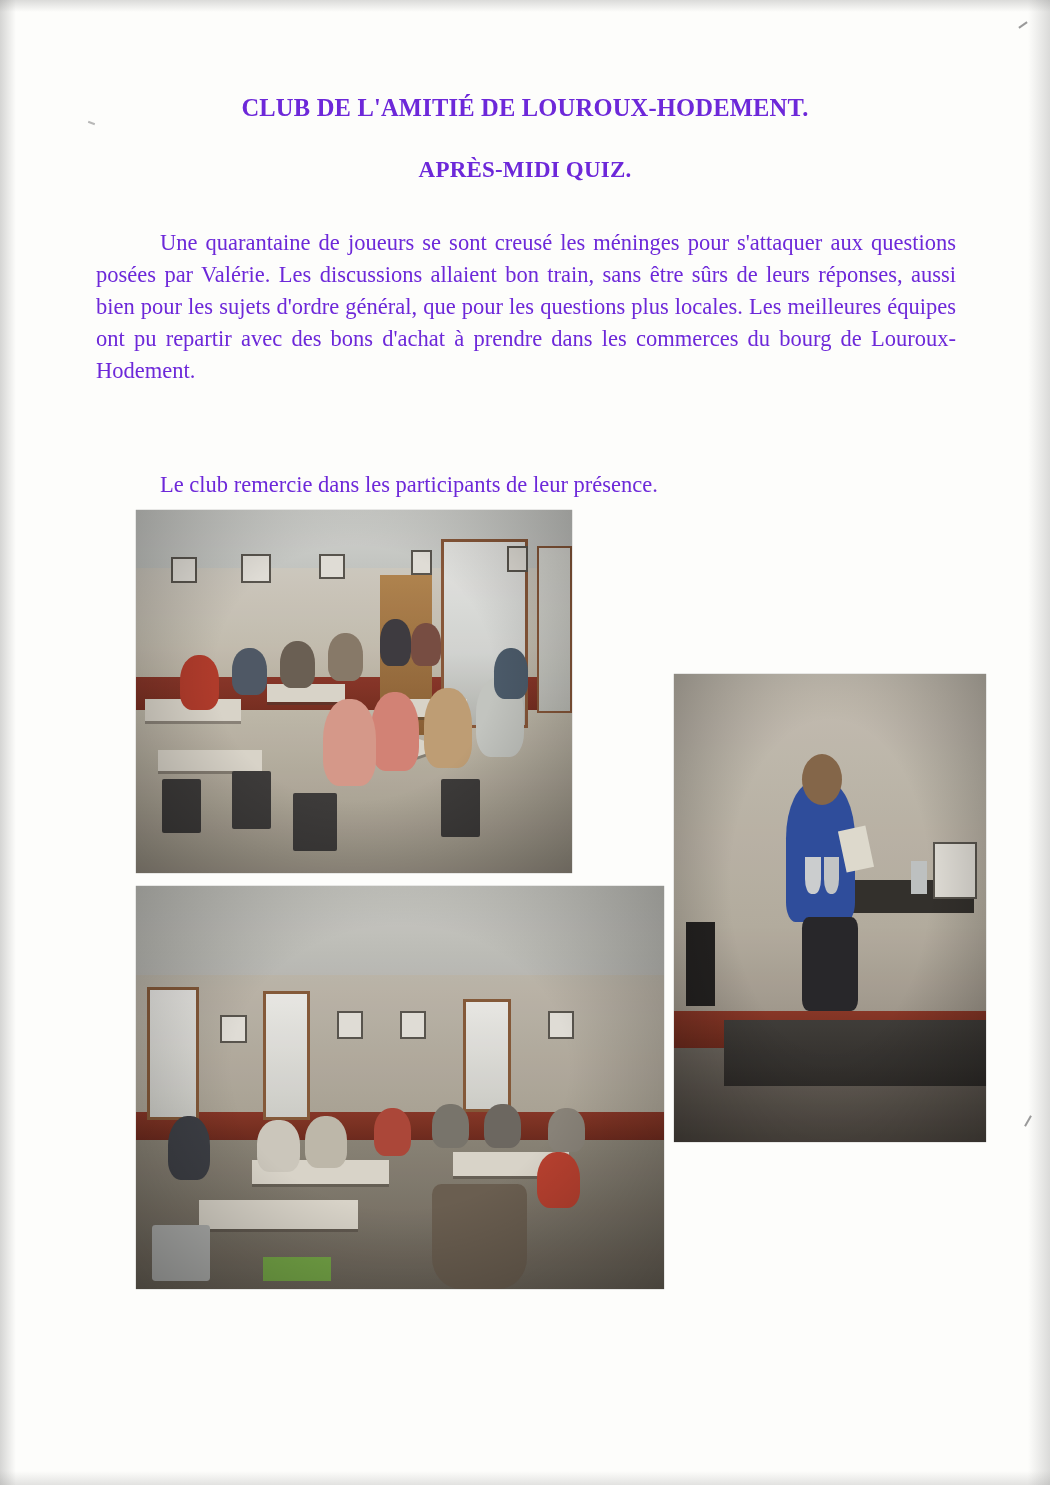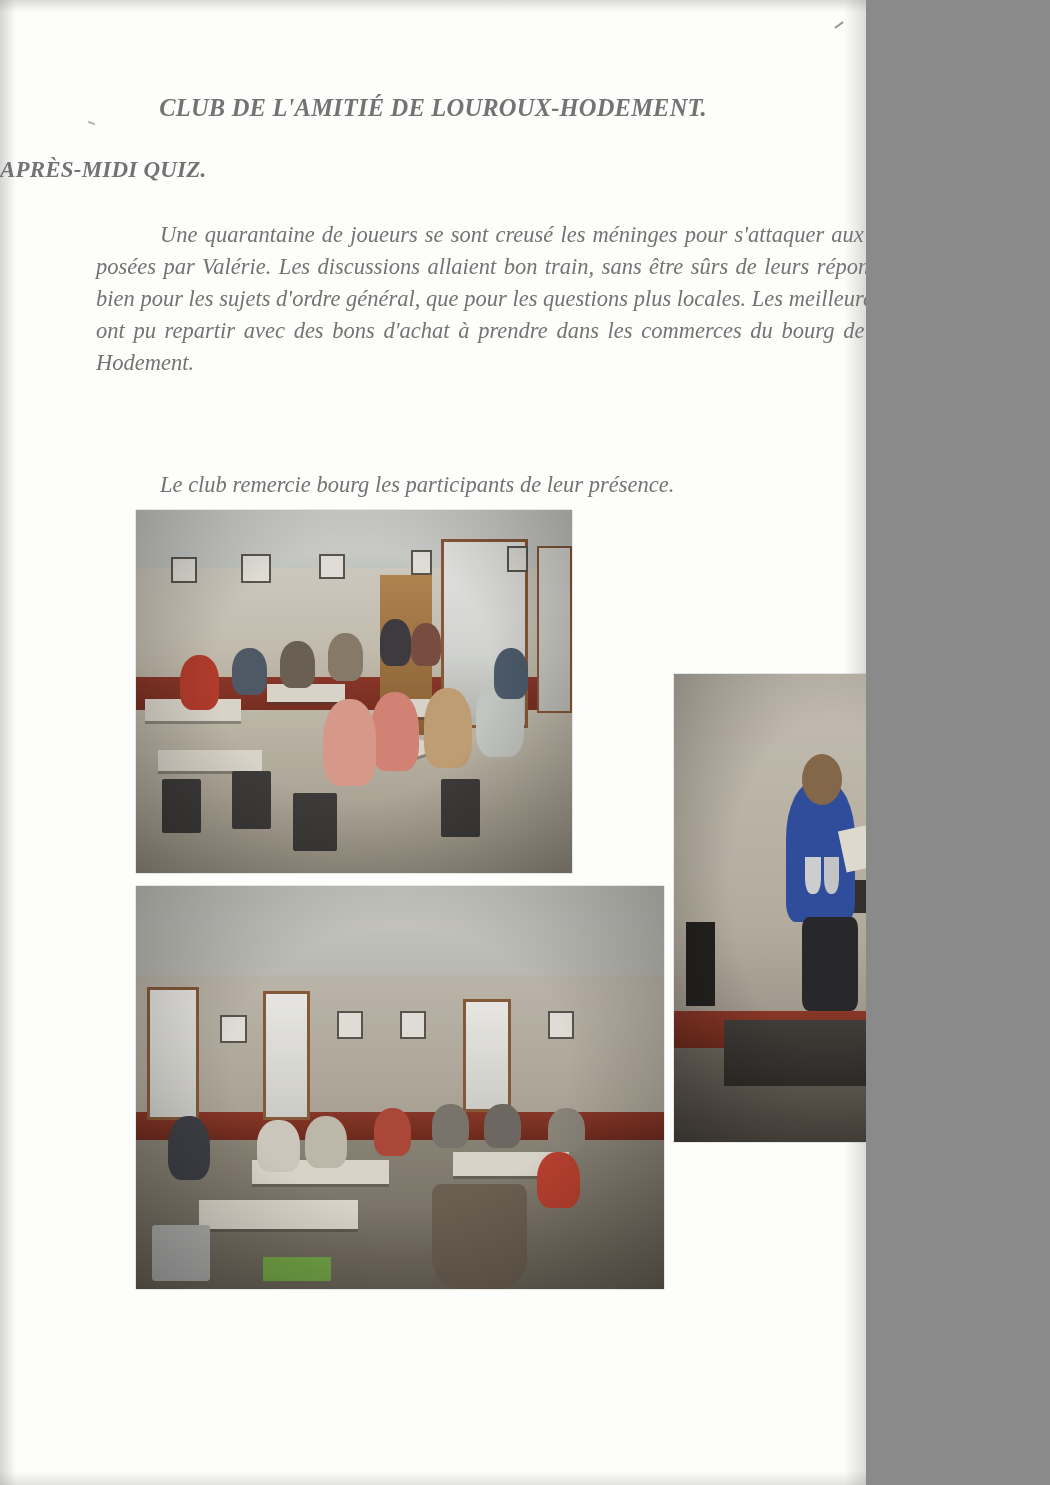--- a/index.html
+++ b/index.html
@@ -2,27 +2,26 @@
 <html><head>
 <meta charset="utf-8">
 <style>
   html, body {
     margin: 0;
     padding: 0;
     background: #8a8a8a;
   }
   .page {
     position: relative;
-    width: 866px;
+    width: 1050px;
     height: 1485px;
     background: #fdfdfb;
     overflow: hidden;
     font-family: "Liberation Serif", serif;
-    color: #737373;
-    font-style: italic;
+    color: #6d28d9;
   }
   
   .scan-edge-left {
     position: absolute;
     left: 0; top: 0;
     width: 16px; height: 100%;
     background: linear-gradient(to right, rgba(120,120,120,0.30), rgba(255,255,255,0));
     pointer-events: none;
   }
   .scan-edge-right {
@@ -61,35 +60,35 @@
     top: 78px;
     text-align: center;
     font-weight: bold;
     font-size: 24.5px;
     letter-spacing: 0.2px;
   }
   .title2 {
     position: absolute;
     left: 0; right: 0;
     top: 138px;
-    text-align: left;
+    text-align: center;
     font-weight: bold;
     font-size: 23px;
     letter-spacing: 0.2px;
   }
   .body-text {
     position: absolute;
     left: 96px;
     width: 860px;
     font-size: 22.5px;
     line-height: 32px;
     text-align: justify;
     text-indent: 64px;
   }
-  .p1 { top: 196px; }
+  .p1 { top: 204px; }
   .p2 { top: 364px; }
   .p3 { top: 446px; text-align: left; }
 
   .photos { position: absolute; left: 0; top: 0; width: 100%; height: 100%; }
   .photo {
     position: absolute;
     overflow: hidden;
     background: #2a2a30;
     box-shadow: 0 0 1px rgba(0,0,0,0.5);
   }
@@ -166,21 +165,21 @@
   <div class="scan-edge-top"></div>
   <div class="scan-edge-bottom"></div>
   <div class="scan-mark mark-a"></div>
   <div class="scan-mark mark-b"></div>
   <div class="scan-mark mark-c"></div>
 
   <h1 class="title1">CLUB DE L'AMITIÉ DE LOUROUX-HODEMENT.</h1>
   <h2 class="title2">APRÈS-MIDI QUIZ.</h2>
 
   <p class="body-text p1">Une quarantaine de joueurs se sont creusé les méninges pour s'attaquer aux questions posées par Valérie. Les discussions allaient bon train, sans être sûrs de leurs réponses, aussi bien pour les sujets d'ordre général, que pour les questions plus locales. Les meilleures équipes ont pu repartir avec des bons d'achat à prendre dans les commerces du bourg de Louroux-Hodement.</p>
-  <p class="body-text p3">Le club remercie bourg les participants de leur présence.</p>
+  <p class="body-text p3">Le club remercie dans les participants de leur présence.</p>
 
   <div class="photos">
 
     <figure class="photo" id="photo-quiz-tables">
       <div class="ph-layer p1-ceiling"></div>
       <div class="ph-layer p1-wall-up"></div>
       <div class="ph-layer p1-wall-red"></div>
       <div class="ph-layer p1-floor"></div>
       <div class="ph-layer p1-door"></div>
       <div class="ph-layer p1-window"></div>

